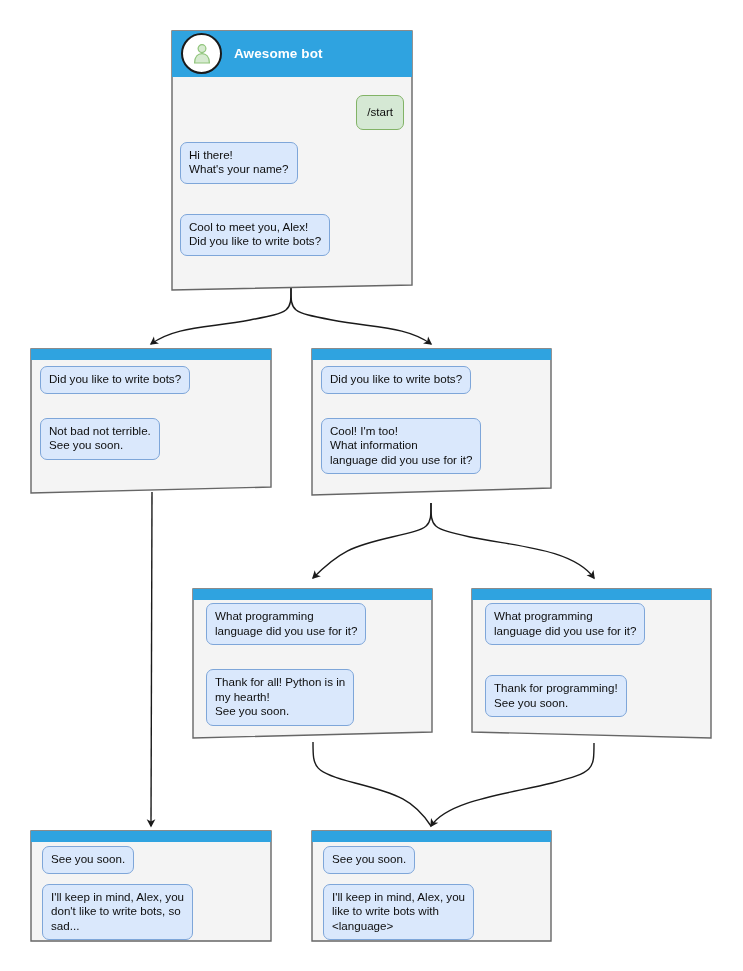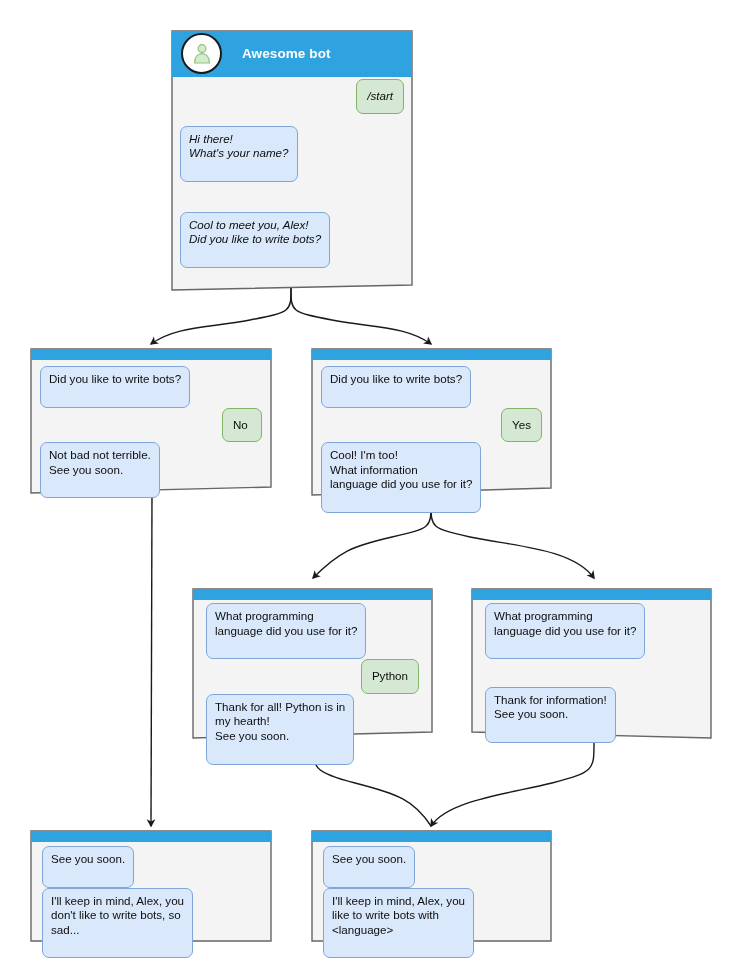--- a/index.html
+++ b/index.html
@@ -52,21 +52,21 @@
     left: 0;
     top: 0;
     right: 0;
     display: flex;
     align-items: center;
     box-sizing: border-box;
   }
   .root-title {
     height: 46px;
     padding-left: 11px;
-    gap: 20px;
+    gap: 12px;
   }
   .avatar {
     width: 37px;
     height: 37px;
     border-radius: 50%;
     background: #ffffff;
     border: 2px solid #1a1a1a;
     display: flex;
     align-items: center;
     justify-content: center;
@@ -89,21 +89,21 @@
   }
   .row { display: flex; width: 100%; }
   .row.bot { justify-content: flex-start; }
   .row.user { justify-content: flex-end; }
   .bubble {
     box-sizing: border-box;
     border-radius: 7px;
     font-size: 11.6px;
     line-height: 14.6px;
     color: #0d0d0d;
-    padding: 5px 8px 20px 8px;
+    padding: 5px 8px 6px 8px;
     white-space: pre-line;
     max-width: 82%;
   }
   .bubble.bot {
     background: #dae8fc;
     border: 1px solid #7ea6d9;
   }
   .bubble.user {
     background: #d5e8d4;
     border: 1px solid #82b366;
@@ -149,21 +149,21 @@
     <div class="node-inner">
       <div class="titlebar root-title" style="height:48px;">
         <div class="avatar">
           <svg width="22" height="22" viewBox="0 0 22 22">
             <circle cx="11" cy="6.6" r="3.9" fill="#d6ead0" stroke="#8fc47a" stroke-width="1.2"></circle>
             <path d="M3.6,21 C3.6,14.6 7.0,11.6 11,11.6 C15,11.6 18.4,14.6 18.4,21 Z" fill="#d6ead0" stroke="#8fc47a" stroke-width="1.2"></path>
           </svg>
         </div>
         <span class="bot-title-text">Awesome bot</span>
       </div>
-      <div class="chat" style="top:32px; bottom:0;font-style:italic;">
+      <div class="chat" style="top:48px; bottom:0;">
         <div class="sp-8"></div>
         <div class="row user">
           <div class="bubble user">/start</div>
         </div>
         <div class="sp-12"></div>
         <div class="row bot">
           <div class="bubble bot">Hi there!
 What's your name?</div>
         </div>
         <div class="sp-18"></div>
@@ -180,46 +180,40 @@
     <svg class="card-shape" viewBox="0 0 242 150" preserveAspectRatio="none">
       <path d="M1,1 L241,1 L241,139 L1,145 Z" fill="#f4f4f4" stroke="#666666" stroke-width="1.4"></path>
       <rect x="1" y="1" width="240" height="11" fill="#2fa3e0"></rect>
     </svg>
     <div class="node-inner">
       <div class="chat" style="top:12px; bottom:0; padding-top:6px;">
         <div class="row bot">
           <div class="bubble bot">Did you like to write bots?</div>
         </div>
         <div class="sp-12"></div>
-        <div class="row user">
-          <div class="bubble user">No</div>
-        </div>
         <div class="sp-12"></div>
         <div class="row bot">
           <div class="bubble bot">Not bad not terrible.
 See you soon.</div>
         </div>
       </div>
     </div>
   </div>
 
   <div class="node" style="left:311px; top:348px; width:241px; height:152px;">
     <svg class="card-shape" viewBox="0 0 241 152" preserveAspectRatio="none">
       <path d="M1,1 L240,1 L240,140 L1,147 Z" fill="#f4f4f4" stroke="#666666" stroke-width="1.4"></path>
       <rect x="1" y="1" width="239" height="11" fill="#2fa3e0"></rect>
     </svg>
     <div class="node-inner">
       <div class="chat" style="top:12px; bottom:0; padding-top:6px;">
         <div class="row bot">
           <div class="bubble bot">Did you like to write bots?</div>
         </div>
         <div class="sp-12"></div>
-        <div class="row user">
-          <div class="bubble user">Yes</div>
-        </div>
         <div class="sp-12"></div>
         <div class="row bot">
           <div class="bubble bot">Cool! I'm too!
 What information
 language did you use for it?</div>
         </div>
       </div>
     </div>
   </div>
 
@@ -228,23 +222,20 @@
       <path d="M1,1 L240,1 L240,144 L1,150 Z" fill="#f4f4f4" stroke="#666666" stroke-width="1.4"></path>
       <rect x="1" y="1" width="239" height="11" fill="#2fa3e0"></rect>
     </svg>
     <div class="node-inner">
       <div class="chat" style="top:12px; bottom:0; padding-top:3px; padding-left:14px; padding-right:14px;">
         <div class="row bot">
           <div class="bubble bot">What programming
 language did you use for it?</div>
         </div>
         <div class="sp-12"></div>
-        <div class="row user">
-          <div class="bubble user">Python</div>
-        </div>
         <div class="sp-12"></div>
         <div class="row bot">
           <div class="bubble bot">Thank for all! Python is in
 my hearth!
 See you soon.</div>
         </div>
       </div>
     </div>
   </div>
 
@@ -255,21 +246,21 @@
     </svg>
     <div class="node-inner">
       <div class="chat" style="top:12px; bottom:0; padding-top:3px; padding-left:14px; padding-right:14px;">
         <div class="row bot">
           <div class="bubble bot">What programming
 language did you use for it?</div>
         </div>
         <div class="sp-12"></div>
         <div class="sp-18"></div>
         <div class="row bot">
-          <div class="bubble bot">Thank for information!
+          <div class="bubble bot">Thank for programming!
 See you soon.</div>
         </div>
       </div>
     </div>
   </div>
 
   <div class="node" style="left:30px; top:830px; width:242px; height:112px;">
     <svg class="card-shape" viewBox="0 0 242 112" preserveAspectRatio="none">
       <path d="M1,1 L241,1 L241,111 L1,111 Z" fill="#f4f4f4" stroke="#666666" stroke-width="1.4"></path>
       <rect x="1" y="1" width="240" height="11" fill="#2fa3e0"></rect>

